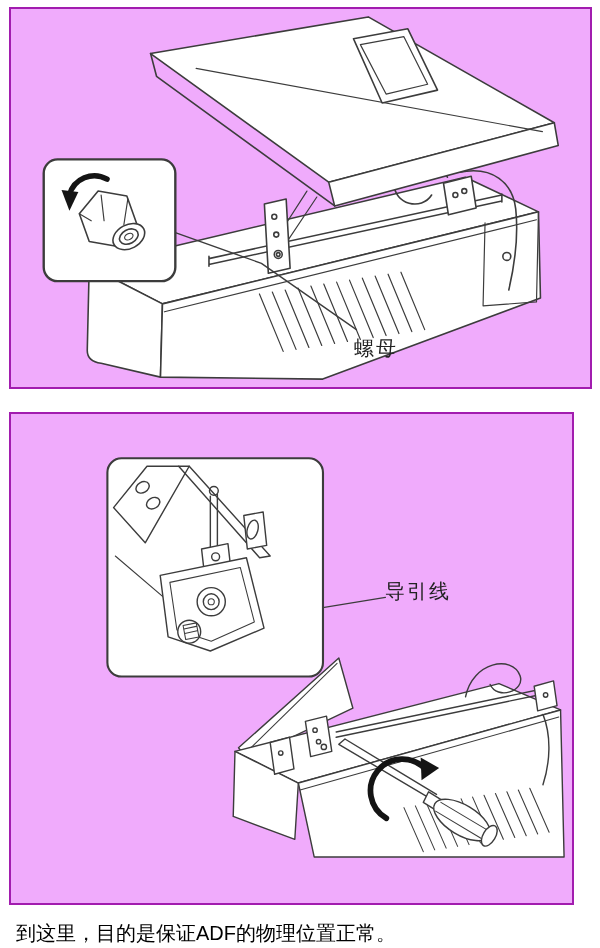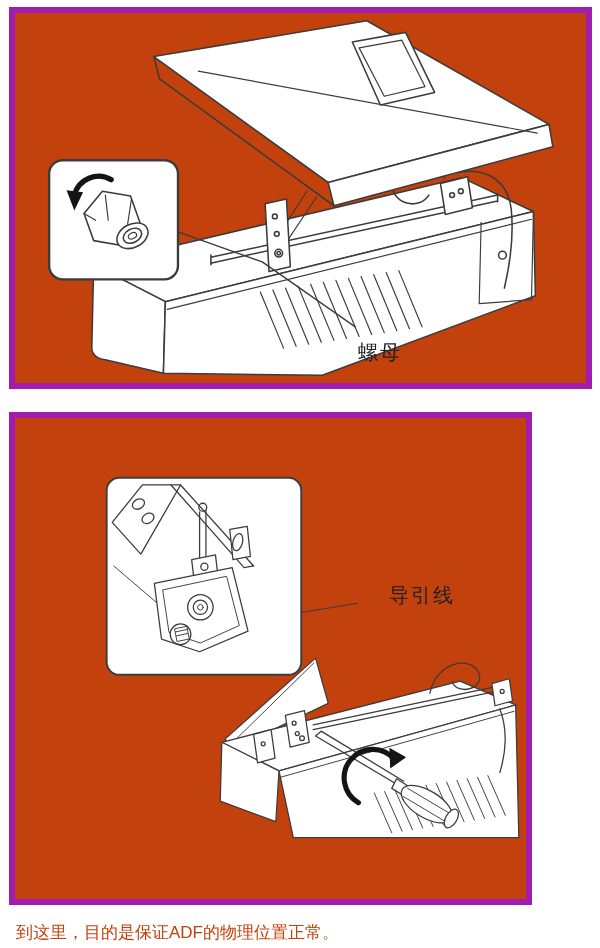--- a/index.html
+++ b/index.html
@@ -1,26 +1,26 @@
 <!DOCTYPE html>
 <html><head>
 <meta charset="utf-8">
 <style>
   * { margin:0; padding:0; box-sizing:border-box; }
   html,body { width:600px; height:948px; background:#fff; overflow:hidden;
               font-family:"Liberation Sans", sans-serif; }
   .page { position:absolute; left:0; top:0; width:600px; height:948px; background:#fff; }
-  .figure { position:absolute; background:#c2410c; border:6px solid #a21caf; }
+  .figure { position:absolute; background:#f0abfc; border:2px solid #a21caf; }
   .figure svg { display:block; width:100%; height:100%; }
   .figure-top { left:9px; top:7px; width:583px; height:382px; }
-  .figure-bottom { left:9px; top:412px; width:523px; height:493px;padding-left:48px; }
+  .figure-bottom { left:9px; top:412px; width:565px; height:493px;padding-left:48px; }
   .part-label { position:absolute; font-size:20px; color:#222222; letter-spacing:2px; white-space:nowrap; }
   .label-nut { left:343px; top:326px; }
   .label-guide { left:374px; top:164px; }
-  .footer-caption { position:absolute; left:16px; top:920px; font-size:17px; color:#c2410c; line-height:26px; }
+  .footer-caption { position:absolute; left:16px; top:920px; font-size:20px; color:#000000; line-height:26px; }
   .logo { position:absolute; right:14px; top:918px; display:flex; align-items:center; gap:5px; }
   .logo-text { color:#1c5fac; font-weight:bold; font-size:18px; letter-spacing:1px; }
   svg path, svg polygon, svg rect, svg circle, svg ellipse, svg line {
     stroke:#3c3c3c; stroke-width:1.6; fill:none; stroke-linejoin:round; stroke-linecap:round;
   }
   .fw { fill:#ffffff; }
   .thin { stroke-width:1.2; }
   .thick { stroke-width:2.4; }
   .arrow { stroke:#141414; stroke-width:5.5; }
   .arrowhead { fill:#141414; stroke:none; }

